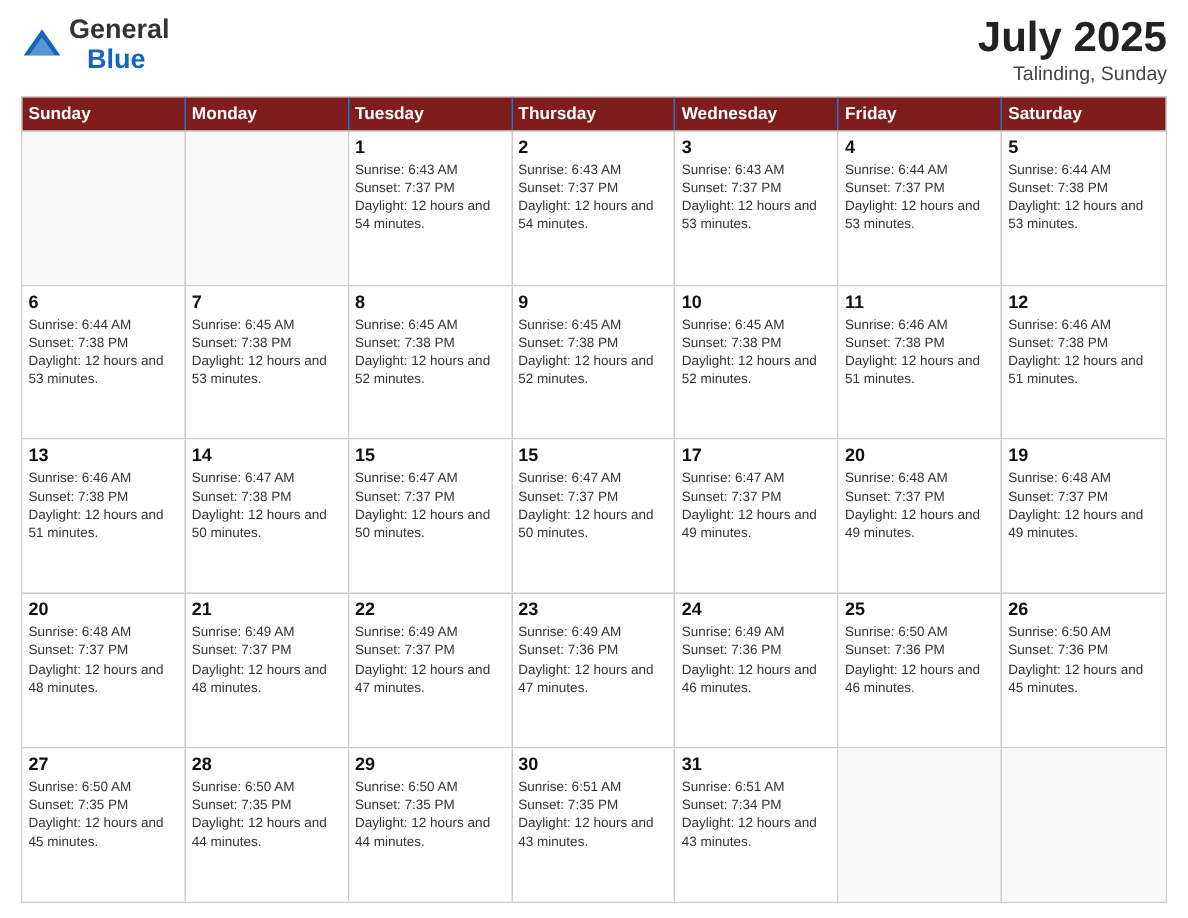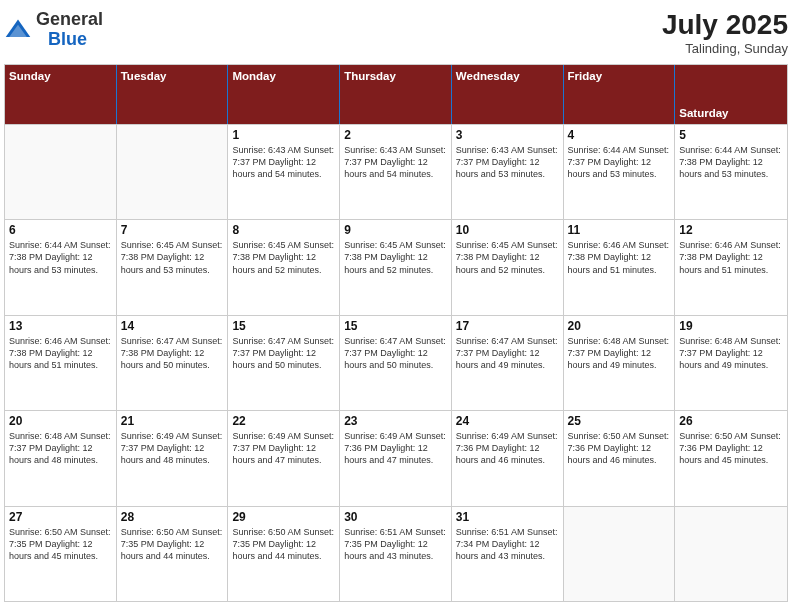--- a/index.html
+++ b/index.html
@@ -6,21 +6,21 @@
     body {
       font-family: Arial, sans-serif;
       background: #fff;
       width: 792px;
       height: 612px;
       overflow: hidden;
     }
     .page {
       width: 792px;
       height: 612px;
-      padding: 10px 4px;
+      padding: 10px 14px;
       display: flex;
       flex-direction: column;
     }
     .header {
       display: flex;
       justify-content: space-between;
       align-items: flex-start;
       margin-bottom: 8px;
     }
     .logo {
@@ -64,21 +64,21 @@
       background: #7f1d1d;
     }
     .cal-header-cell {
       color: #fff;
       font-size: 11.5px;
       font-weight: bold;
       padding: 5px 4px;
       text-align: left;
       border-right: 1px solid #1976d2;
     }
-    .cal-header-cell:last-child { border-right: none; margin-top: 37px; }
+    .cal-header-cell:last-child { border-right: none; }
     .cal-body {
       display: flex;
       flex-direction: column;
       flex: 1;
     }
     .cal-row {
       display: grid;
       grid-template-columns: repeat(7, 1fr);
       flex: 1;
       border-top: 1px solid #ccc;
@@ -123,22 +123,22 @@
     </div>
     <div class="title-block">
       <div class="month-year">July 2025</div>
       <div class="location">Talinding, Sunday</div>
     </div>
   </div>
 
   <div class="calendar">
     <div class="cal-header">
     <div class="cal-header-cell">Sunday</div>
+        <div class="cal-header-cell">Monday</div>
         <div class="cal-header-cell">Tuesday</div>
-        <div class="cal-header-cell">Monday</div>
         <div class="cal-header-cell">Thursday</div>
         <div class="cal-header-cell">Wednesday</div>
         <div class="cal-header-cell">Friday</div>
         <div class="cal-header-cell">Saturday</div>
       </div>
     <div class="cal-body">
     <div class="cal-row">
           <div class="cal-cell empty"></div>
           <div class="cal-cell empty"></div>
           <div class="cal-cell">

